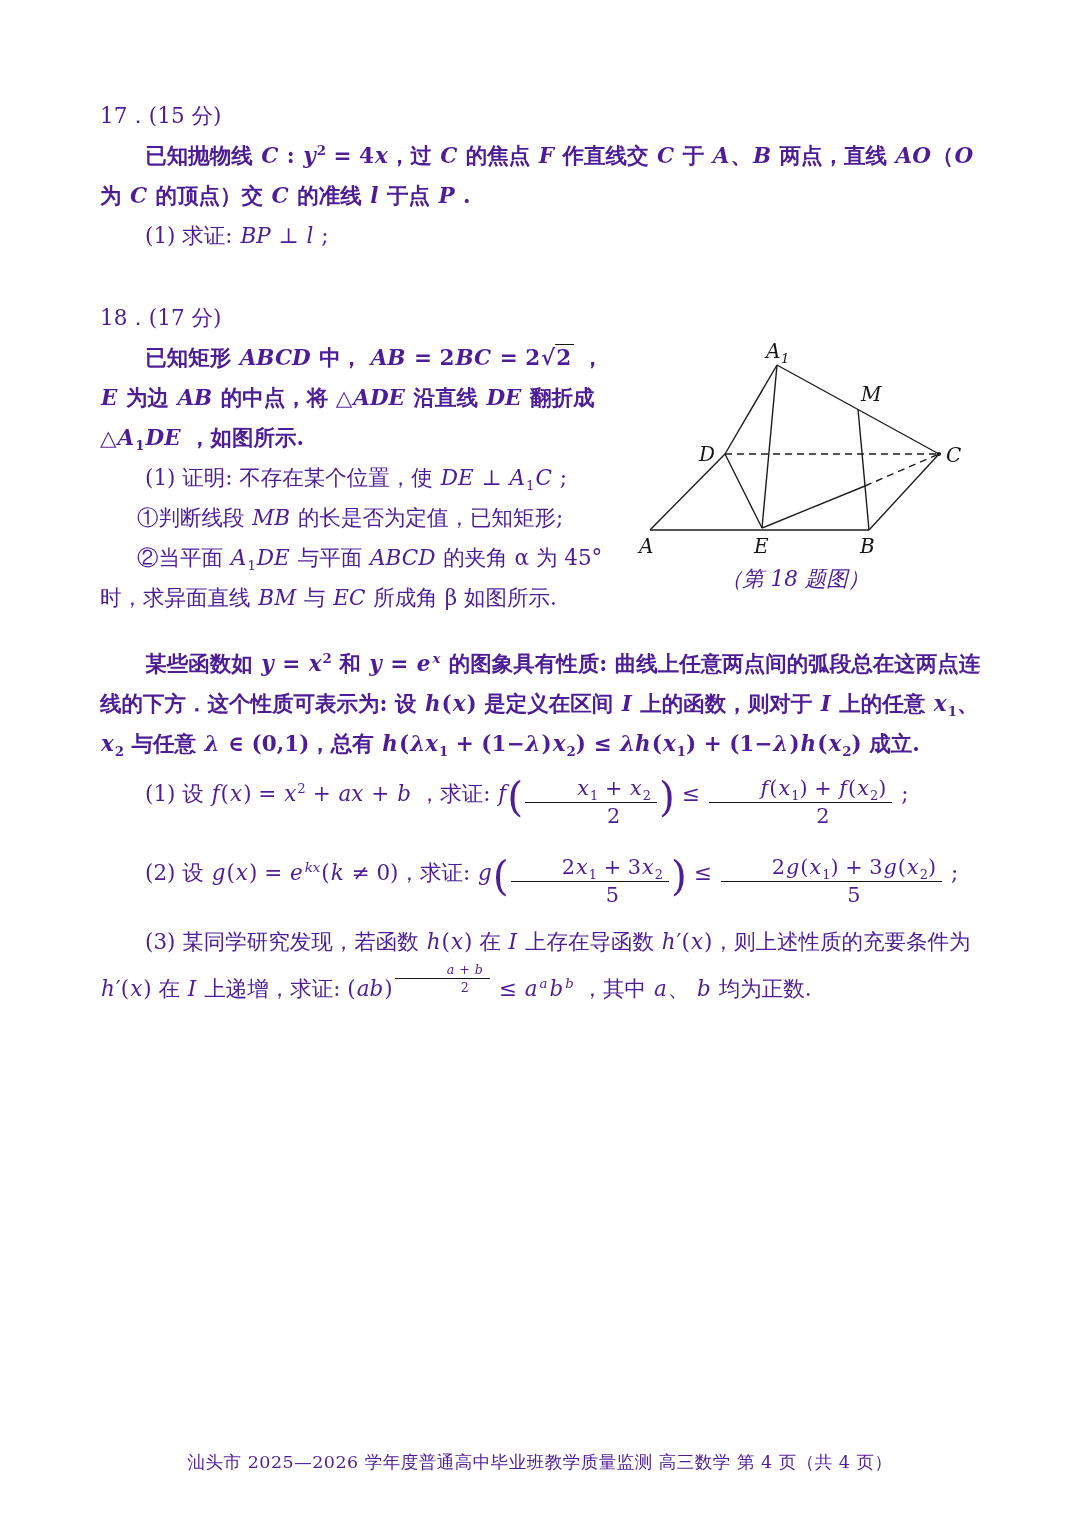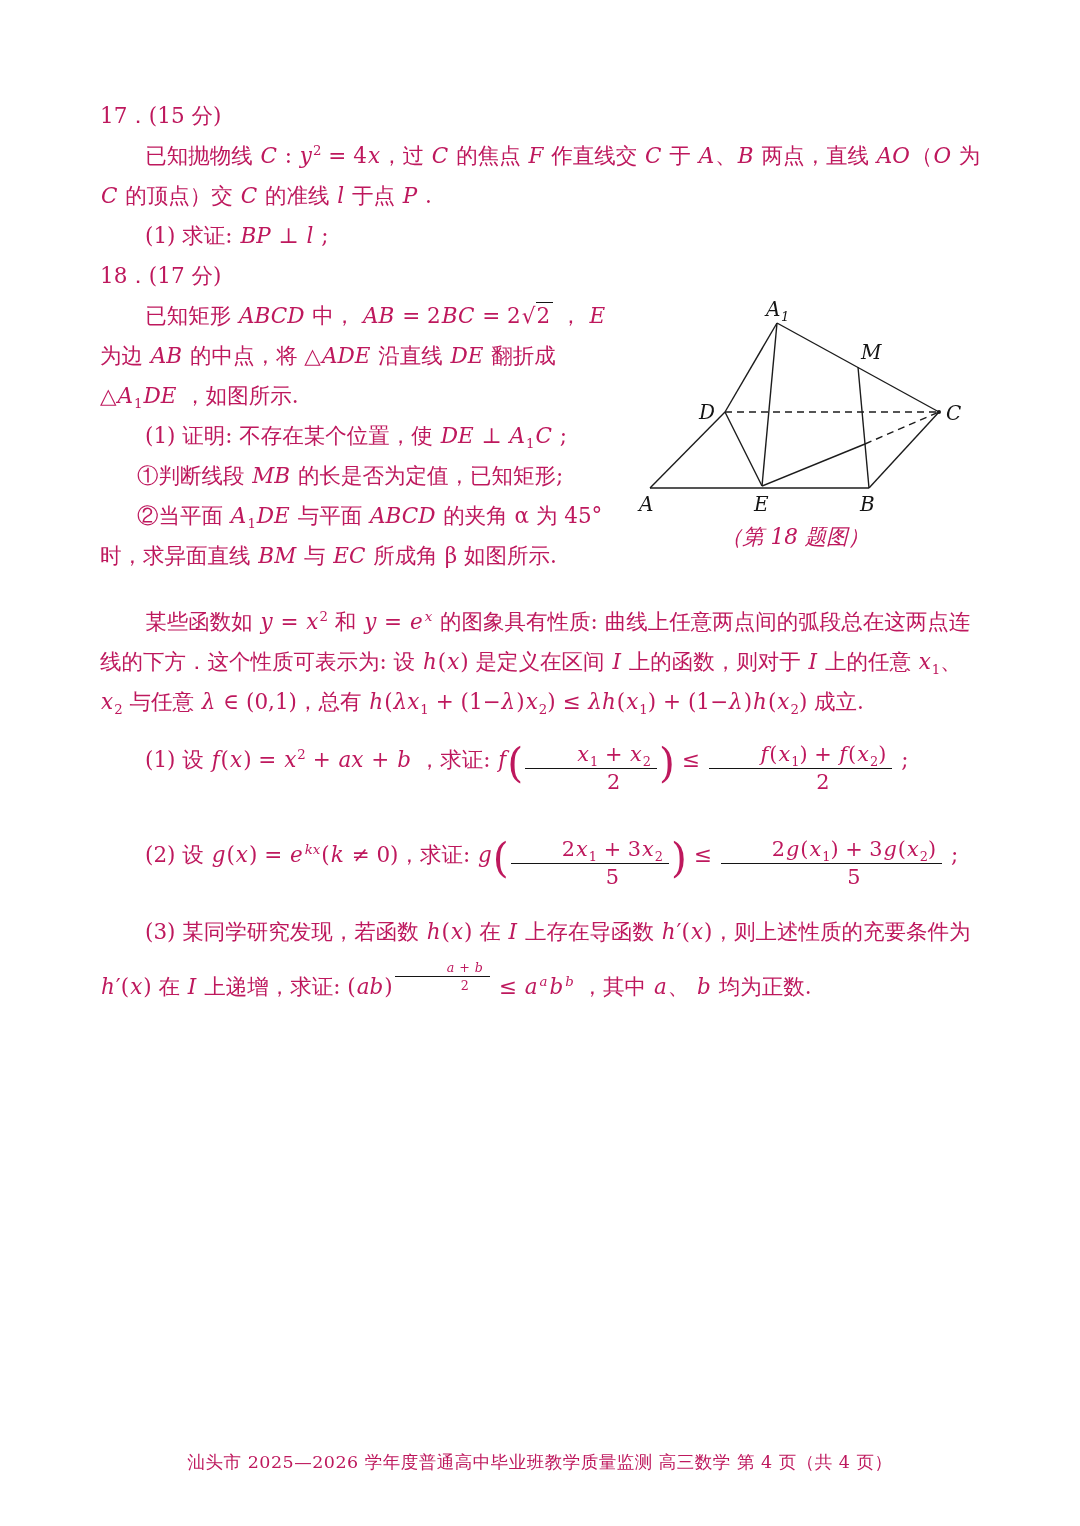--- a/index.html
+++ b/index.html
@@ -1,39 +1,39 @@
 <!DOCTYPE html>
 <html><head>
 <meta charset="utf-8">
 <style>
   html,body { margin:0; padding:0; background:#ffffff; }
   .page {
     position:relative;
     width:1080px; height:1526px;
     margin:0 auto;
     background:#ffffff;
-    color:#be185d;
+    color:#4c1d95;
     font-family:"DejaVu Serif","Liberation Serif",serif;
     font-size:21.5px;
     box-sizing:border-box;
     padding:96px 90px 0 100px;
     overflow:hidden;
   }
   p { margin:0; line-height:40px; }
-  .indent { text-indent:2.1em; }
+  .indent { text-indent:2.1em;font-weight:bold; }
   .item   { text-indent:45px; }
   .subitem{ text-indent:37px; }
   .tall   { line-height:1.25; padding:12px 0 14px; }
-  .prob18 { }
+  .prob18 { margin-top:42px; }
   .prob19 { margin-top:26px; clear:both; }
   .mi { font-style:italic; padding:0 1px; }
   .tx { font-style:normal; }
   sup { font-size:0.62em; line-height:0; }
   sub { font-size:0.62em; line-height:0; }
-  .frac { display:inline-block; vertical-align:-1.05em; text-align:center; line-height:1.2; font-size:0.97em; margin:8px 2px; }
+  .frac { display:inline-block; vertical-align:-1.05em; text-align:center; line-height:1.2; font-size:0.97em; margin:0 2px; }
   .frac .num { display:block; padding:0 6px 1px; border-bottom:1.6px solid #141414; }
   .frac .den { display:block; padding-top:1px; }
   sup .frac { font-size:0.95em; vertical-align:-0.35em; }
   .bigp { font-size:1.9em; font-weight:400; vertical-align:-0.24em; line-height:0; font-family:"DejaVu Serif",serif; }
   .sqrt { white-space:nowrap; }
   .sqrt .rsign { padding-left:1px; }
   .sqrt .radicand { border-top:1.6px solid #141414; padding:0 3px 0 1px; }
   .fig { float:right; width:360px; margin:-4px 0 0 10px; }
   .fig svg { display:block; }
   .caption { text-align:center; width:330px; line-height:30px; margin-top:0;font-style:italic; }

